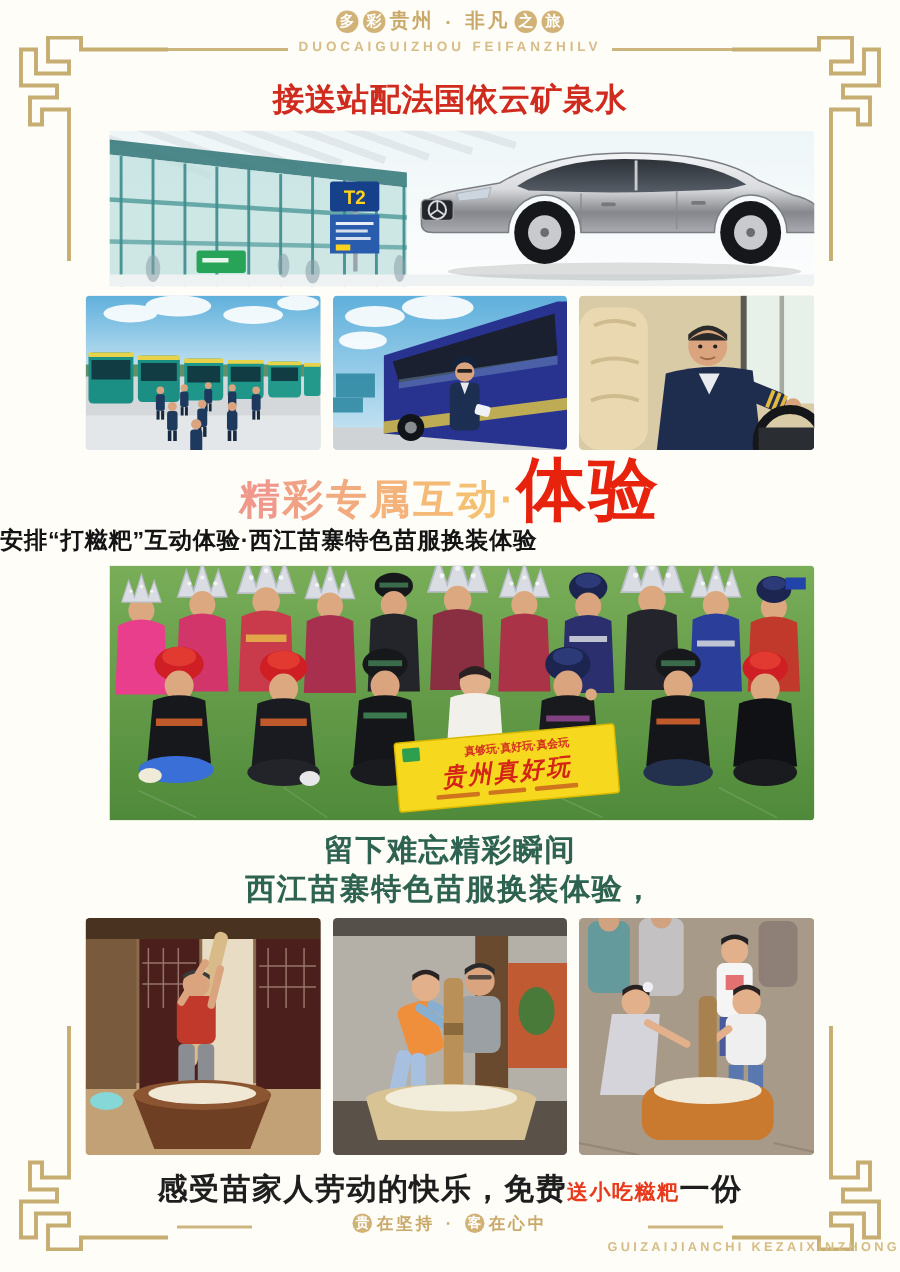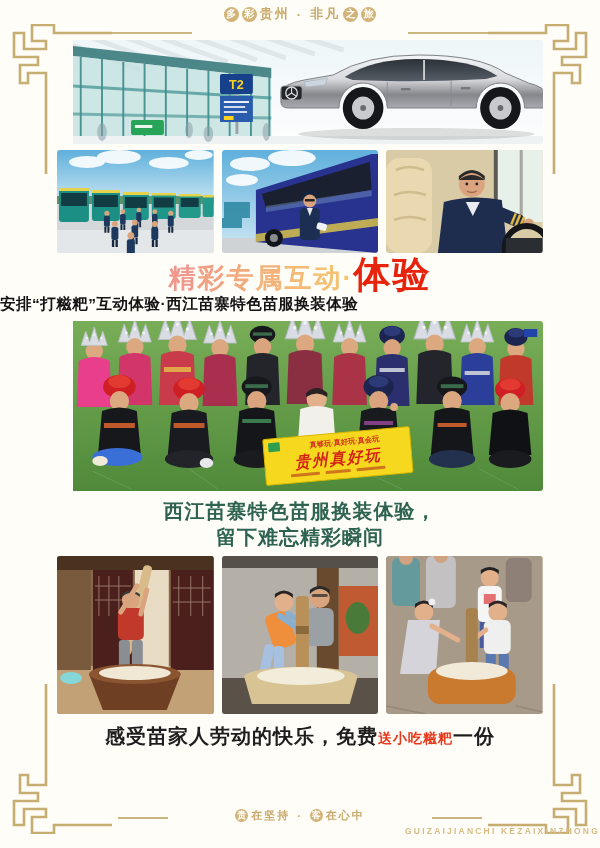--- a/index.html
+++ b/index.html
@@ -56,21 +56,21 @@
   .row3 { display:flex; gap:8px; margin:6px 57px 0; }
   .row3 .ph { flex:1; border-radius:3px; overflow:hidden; }
   .row3 .ph svg { display:block; width:100%; height:100%; }
 
   
   .interact-title {
     margin-top:3px; text-align:center; line-height:1;
     display:flex; justify-content:center; align-items:baseline;
   }
   .it-grad { font-size:27px; font-weight:800; letter-spacing:2px; }
-  .it-red  { font-size:37px; font-weight:900; color:#e8230d; letter-spacing:2px; }
+  .it-red  { font-size:46px; font-weight:900; color:#e8230d; letter-spacing:2px; }
   .interact-sub {
     margin-top:1px; 
     font-size:15.5px; font-weight:700; color:#141414; letter-spacing:0.5px;
   }
 
   .green-caption {
     margin-top:7px; text-align:center;
     font-size:20px; font-weight:700; color:#2e6351;
     line-height:1.3; letter-spacing:1px;
   }
@@ -112,23 +112,25 @@
 <div class="brand">
   <div class="brand-row">
     <span class="cchar">多</span>
       <span class="cchar">彩</span>
       <span>贵州</span>
       <span class="brand-sep">·</span>
       <span>非凡</span>
       <span class="cchar">之</span>
       <span class="cchar">旅</span>
   </div>
+  <div class="brand-pinyin">DUOCAIGUIZHOU FEIFANZHILV</div>
 </div>
 
 <div class="hero-title">
+  <div>接送站配法国依云矿泉水</div>
 </div>
 
 <div class="photo-band">
 <svg viewBox="0 0 486 104" width="486" height="104" preserveAspectRatio="none">
   <defs>
     <linearGradient id="bgAir" x1="0" y1="0" x2="0" y2="1">
       <stop offset="0" stop-color="#eef6f8"></stop>
           <stop offset="1" stop-color="#fdfdfd"></stop>
     </linearGradient>
     <linearGradient id="bodyGrad" x1="0" y1="0" x2="0" y2="1">
@@ -498,22 +500,22 @@
     <g fill="#c8641e" opacity="0.85">
       <rect x="224" y="149" width="30" height="3" rx="1"></rect>
           <rect x="260" y="149" width="26" height="3" rx="1"></rect>
           <rect x="292" y="149" width="30" height="3" rx="1"></rect>
     </g>
   </g>
 </svg>
 </div>
 
 <div class="green-caption">
+  <div>留下难忘精彩瞬间</div>
   <div>西江苗寨特色苗服换装体验，</div>
-  <div>留下难忘精彩瞬间</div>
 </div>
 
 <div class="row3" style="height:158px">
   <div class="ph">
     <svg viewBox="0 0 157 158" preserveAspectRatio="none">
       <rect width="157" height="158" fill="#8a6a4a"></rect>
       <rect x="0" y="0" width="157" height="14" fill="#4a3220"></rect>
       <rect x="0" y="110" width="157" height="48" fill="#c2a176"></rect>
       <rect x="0" y="14" width="34" height="100" fill="#7a5a3c"></rect>
       <g>

